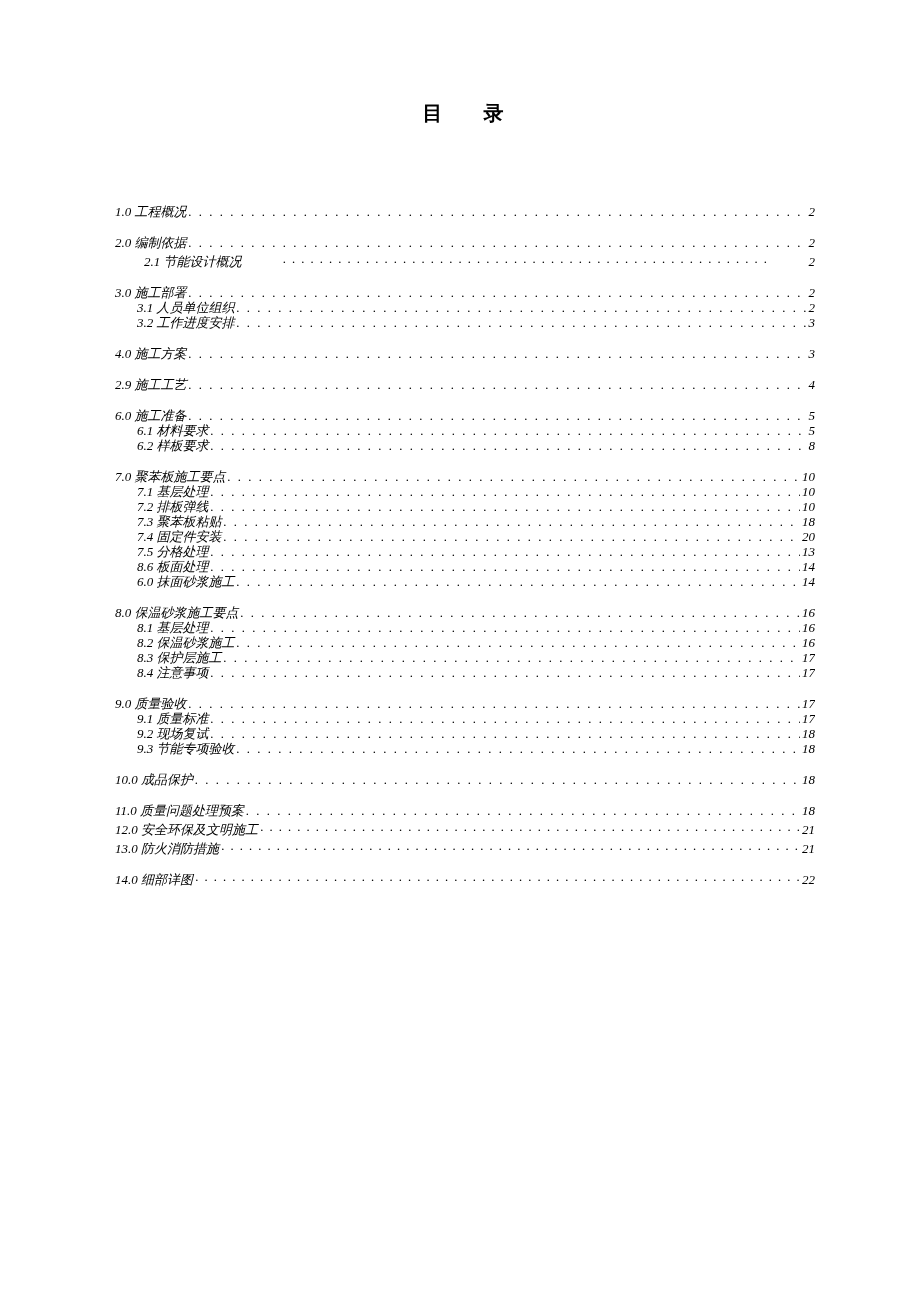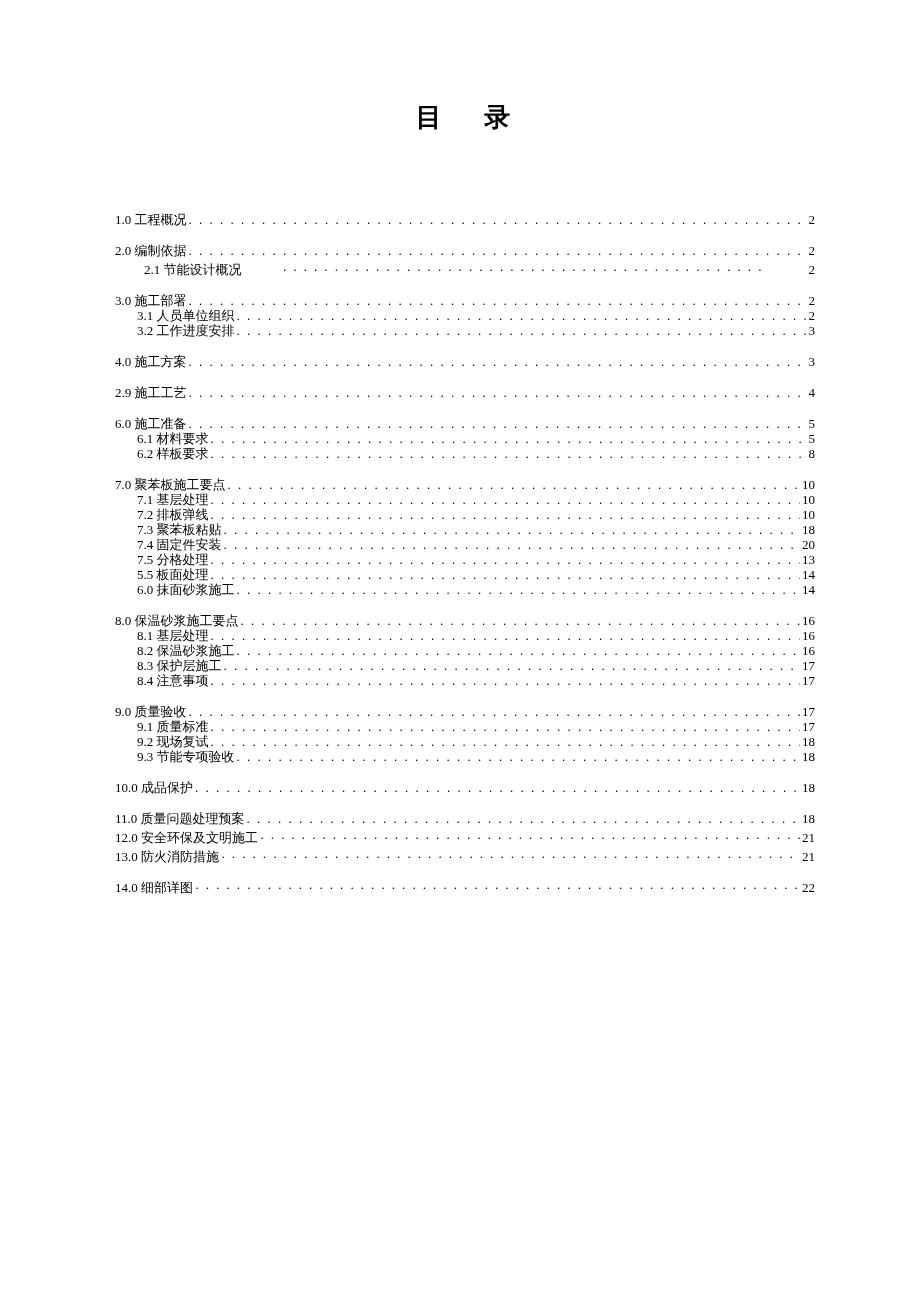--- a/index.html
+++ b/index.html
@@ -10,35 +10,36 @@
     body {
       width: 920px;
       height: 1302px;
       background: #fff;
       font-family: "SimSun", "宋体", serif;
       padding: 100px 105px 80px 115px;
       color: #000;
     }
     .title {
       text-align: center;
-      font-size: 26px;
+      font-size: 20px;
       font-weight: bold;
       letter-spacing: 18px;
       margin-bottom: 78px;
       padding-left: 14px;
     }
     .toc {
       font-size: 13px;
       line-height: 1;
     }
     .toc-row {
       display: flex;
       align-items: flex-end;
       white-space: nowrap;
       overflow: hidden;
+      font-style: italic;
     }
     .toc-row.level-1 {
       margin-top: 18px;
     }
     .toc-row.level-2 {
       margin-top: 2px;
       padding-left: 22px;
     }
     .toc-row.tight {
       margin-top: 6px;
@@ -149,21 +150,21 @@
       <span class="toc-label">7.4 固定件安装</span>
       <span class="toc-leader">. . . . . . . . . . . . . . . . . . . . . . . . . . . . . . . . . . . . . . . . . . . . . . . . . . . . . . . . . . . . . . . . . . . . . . . . . . . . . . . . . . . . . . . . . . . . . . . . . . . . . . . . . . . . . . . . . . . . . . . . . . . . . . . . . . . . . . . . . . . . . . . . . . . . . . . . . . . . . . . . . . . . . . . . . . . . . . . . . . . . . . . . . . . . . . . . . . . . . . . . </span>
       <span class="toc-page">20</span>
     </div>
     <div class="toc-row level-2">
       <span class="toc-label">7.5 分格处理</span>
       <span class="toc-leader">. . . . . . . . . . . . . . . . . . . . . . . . . . . . . . . . . . . . . . . . . . . . . . . . . . . . . . . . . . . . . . . . . . . . . . . . . . . . . . . . . . . . . . . . . . . . . . . . . . . . . . . . . . . . . . . . . . . . . . . . . . . . . . . . . . . . . . . . . . . . . . . . . . . . . . . . . . . . . . . . . . . . . . . . . . . . . . . . . . . . . . . . . . . . . . . . . . . . . . . . </span>
       <span class="toc-page">13</span>
     </div>
     <div class="toc-row level-2">
-      <span class="toc-label">5.5 板面处理</span>
+      <span class="toc-label">8.6 板面处理</span>
       <span class="toc-leader">. . . . . . . . . . . . . . . . . . . . . . . . . . . . . . . . . . . . . . . . . . . . . . . . . . . . . . . . . . . . . . . . . . . . . . . . . . . . . . . . . . . . . . . . . . . . . . . . . . . . . . . . . . . . . . . . . . . . . . . . . . . . . . . . . . . . . . . . . . . . . . . . . . . . . . . . . . . . . . . . . . . . . . . . . . . . . . . . . . . . . . . . . . . . . . . . . . . . . . . . </span>
       <span class="toc-page">14</span>
     </div>
     <div class="toc-row level-2">
       <span class="toc-label">6.0 抹面砂浆施工</span>
       <span class="toc-leader">. . . . . . . . . . . . . . . . . . . . . . . . . . . . . . . . . . . . . . . . . . . . . . . . . . . . . . . . . . . . . . . . . . . . . . . . . . . . . . . . . . . . . . . . . . . . . . . . . . . . . . . . . . . . . . . . . . . . . . . . . . . . . . . . . . . . . . . . . . . . . . . . . . . . . . . . . . . . . . . . . . . . . . . . . . . . . . . . . . . . . . . . . . . . . . . . . . . . . . . . </span>
       <span class="toc-page">14</span>
     </div>
     <div class="toc-row level-1">
       <span class="toc-label">8.0 保温砂浆施工要点</span>

